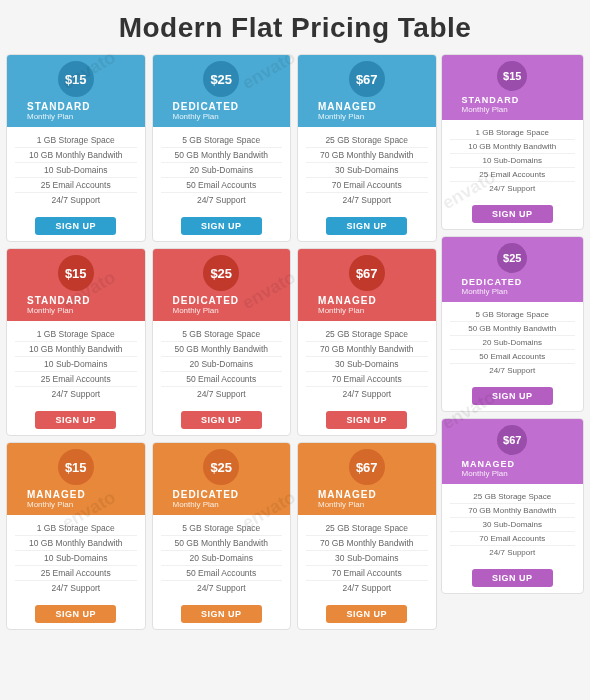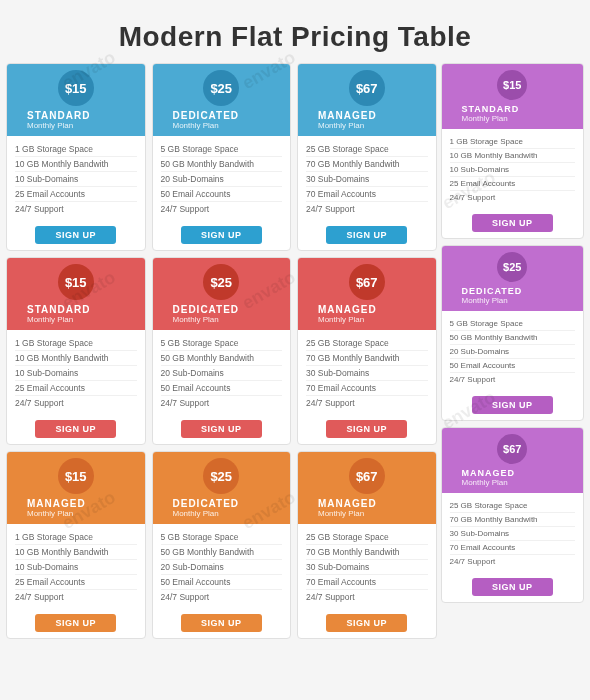--- a/index.html
+++ b/index.html
@@ -11,21 +11,20 @@
       overflow: hidden;
       position: relative;
     }
     .page-title {
       text-align: center;
       font-size: 28px;
       font-weight: bold;
       color: #333;
       padding: 12px 0 10px;
       letter-spacing: 0.5px;
-      margin-top: 9px;
     }
     .grid-area {
       display: flex;
       gap: 0;
       padding: 0 4px;
     }
     .left-panels {
       display: grid;
       grid-template-columns: repeat(3, 1fr);
       grid-template-rows: repeat(3, auto);
@@ -79,21 +78,21 @@
     }
     .plan-features {
       padding: 6px 8px;
       list-style: none;
     }
     .plan-features li {
       padding: 2px 0;
       border-bottom: 1px solid #f0f0f0;
       font-size: 8.5px;
       color: #666;
-      text-align: left;
+      text-align: center;
     }
     .plan-features li:last-child { border-bottom: none; }
     .signup-btn {
       display: block;
       margin: 4px auto 6px;
       padding: 4px 20px;
       border: none;
       border-radius: 3px;
       font-size: 9px;
       font-weight: bold;

